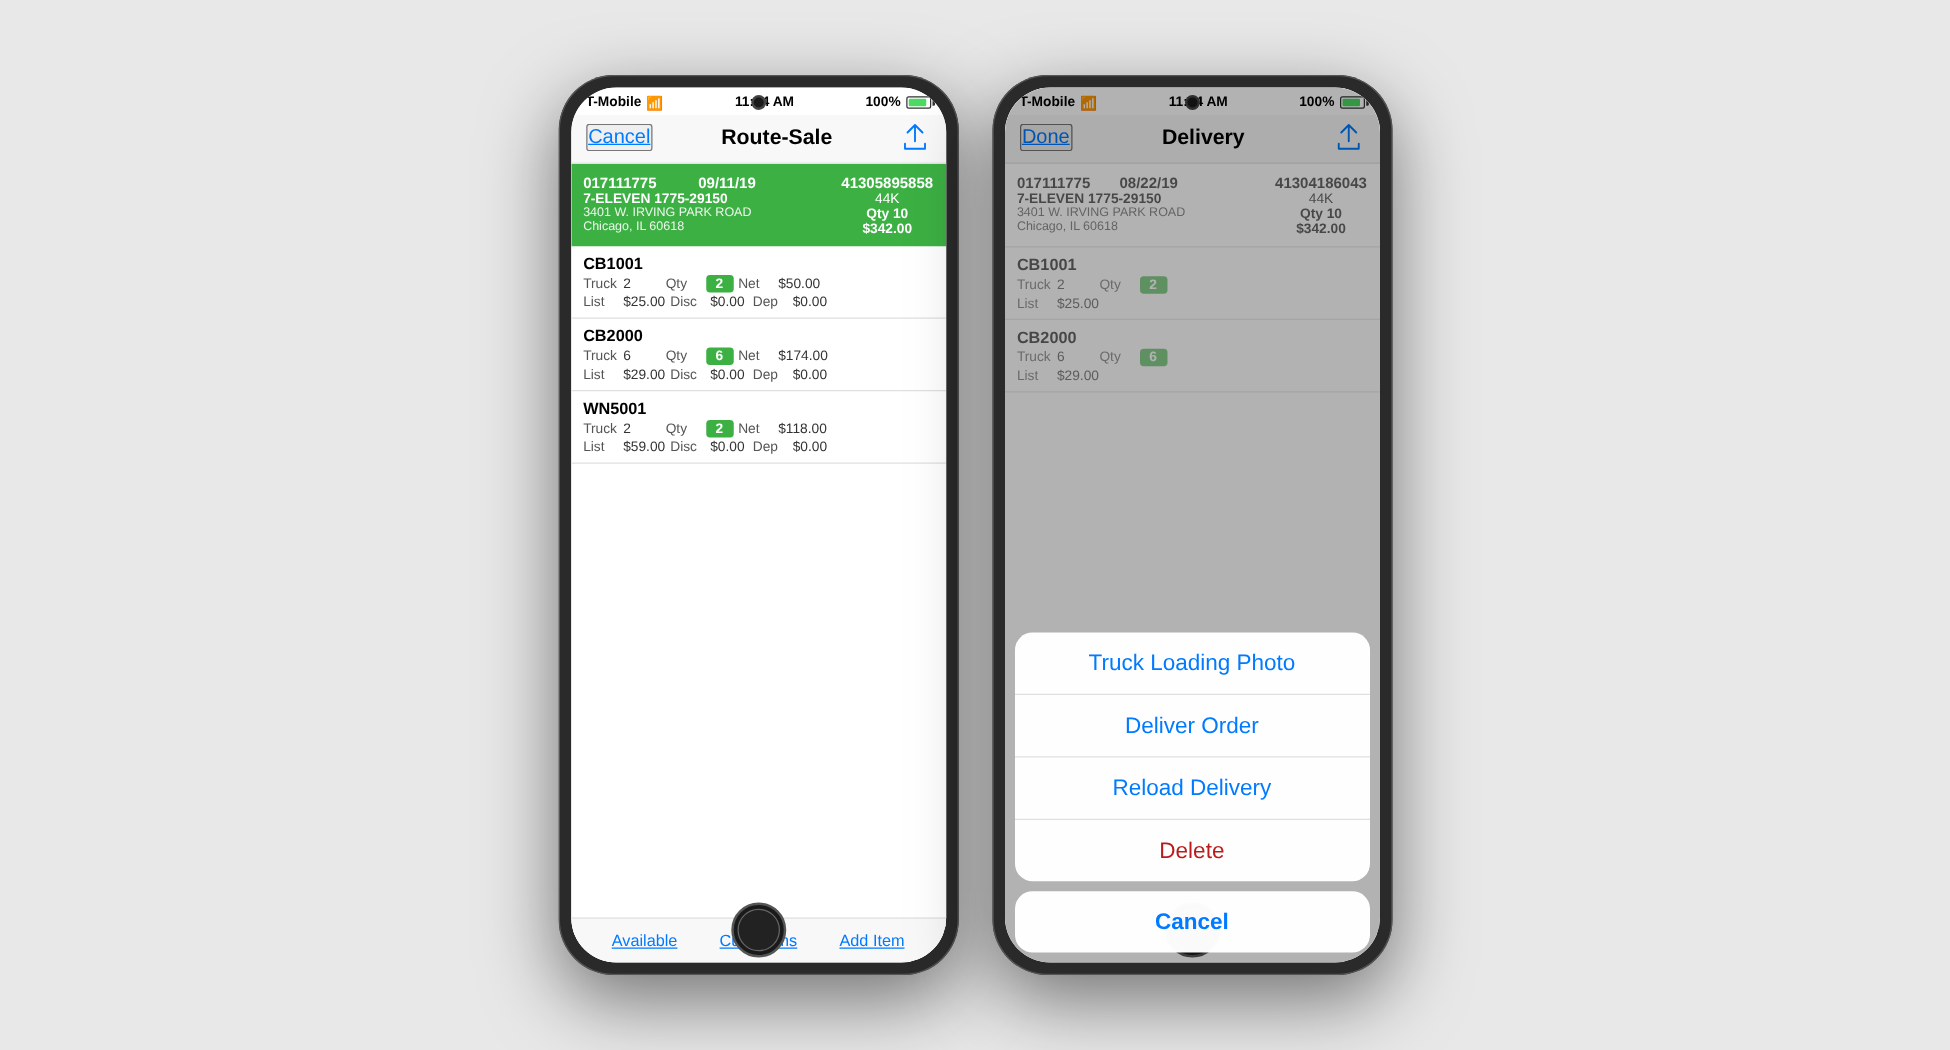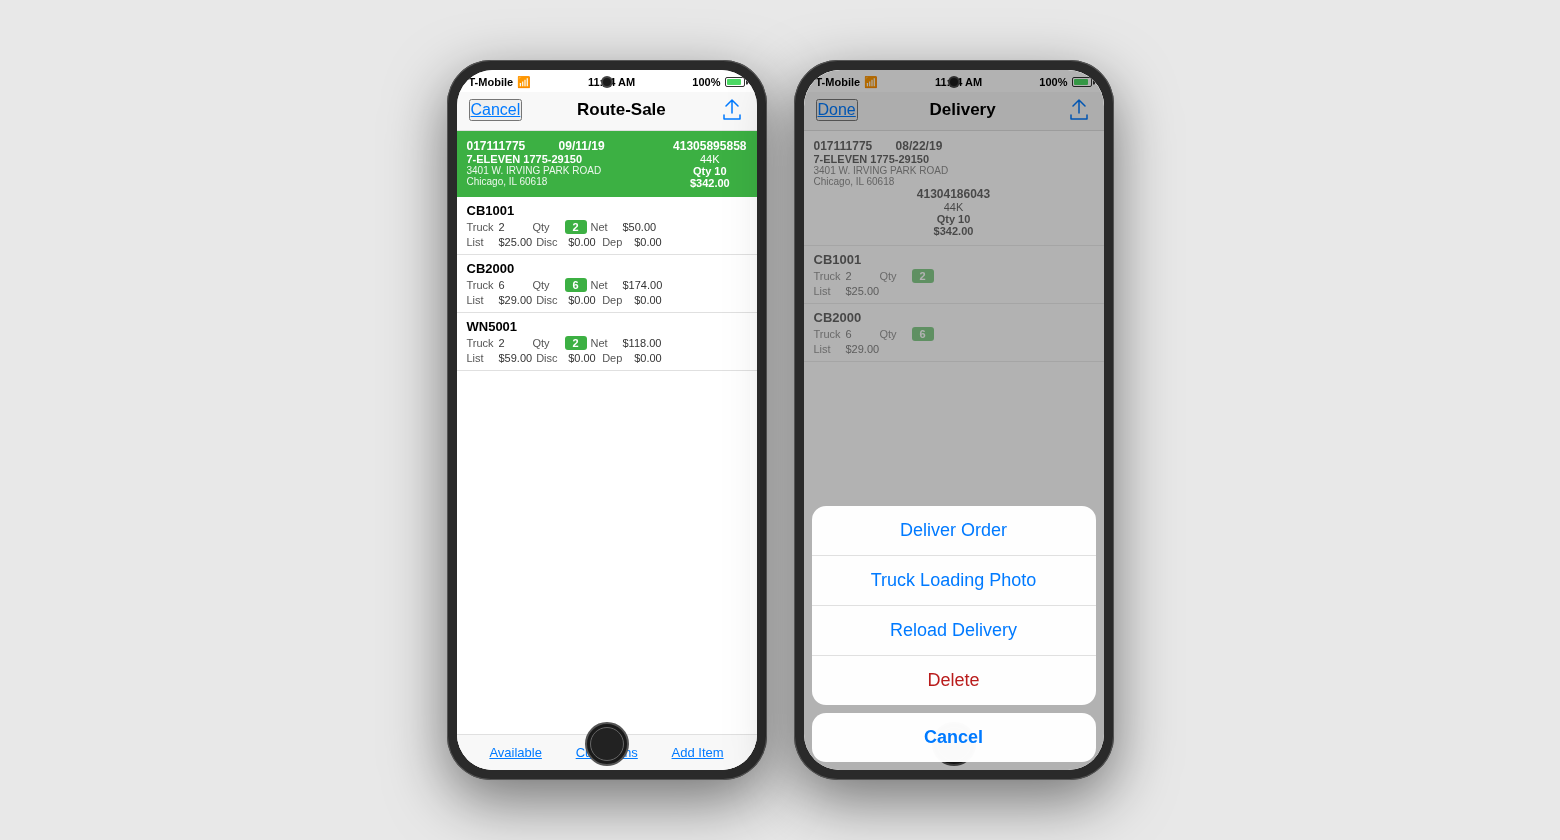--- a/index.html
+++ b/index.html
@@ -297,21 +297,20 @@
       cursor: pointer;
     }
     
     .header-card-white {
       background: #fff;
       padding: 8px 10px;
       font-size: 11px;
       display: flex;
       justify-content: space-between;
       border-bottom: 1px solid #e0e0e0;
-      flex-direction: column;
     }
     .header-card-white .order-id {
       font-weight: 600;
       font-size: 12px;
       color: #000;
     }
     .header-card-white .store-name {
       font-weight: 600;
       font-size: 11px;
       color: #000;
@@ -540,22 +539,22 @@
               <span class="label">List</span>
               <span class="value">$29.00</span>
             </div>
           </div>
         </div>
       </div>
 
       <div class="action-sheet-overlay">
         <div class="action-sheet">
           <div class="action-group">
+            <div class="action-item">Truck Loading Photo</div>
             <div class="action-item">Deliver Order</div>
-            <div class="action-item">Truck Loading Photo</div>
             <div class="action-item">Reload Delivery</div>
             <div class="action-item destructive">Delete</div>
           </div>
           <div class="action-cancel">Cancel</div>
         </div>
       </div>
     </div>
     <div class="home-button"></div>
   </div>
 

